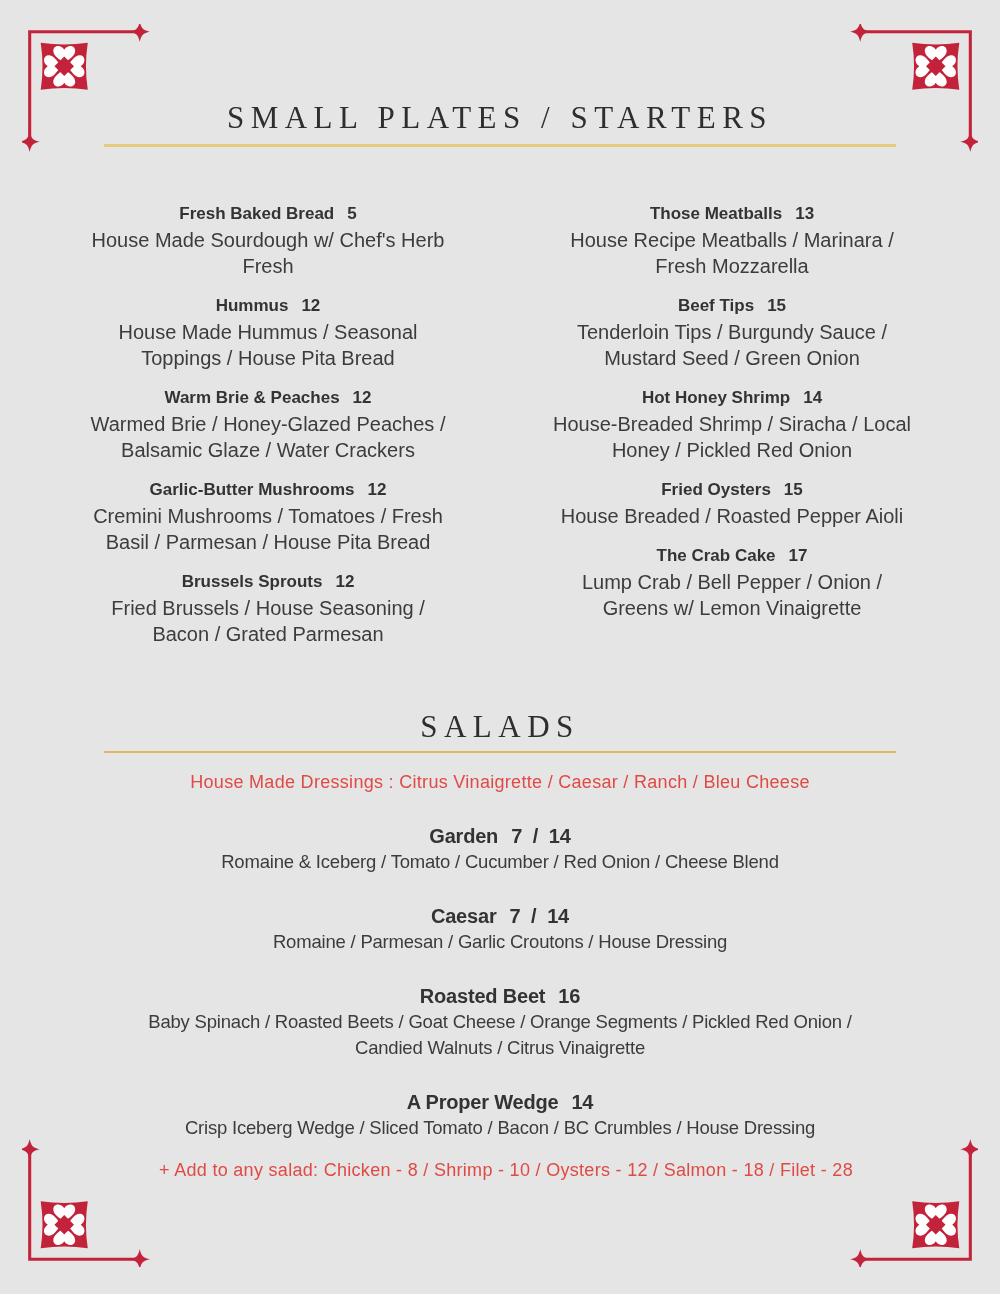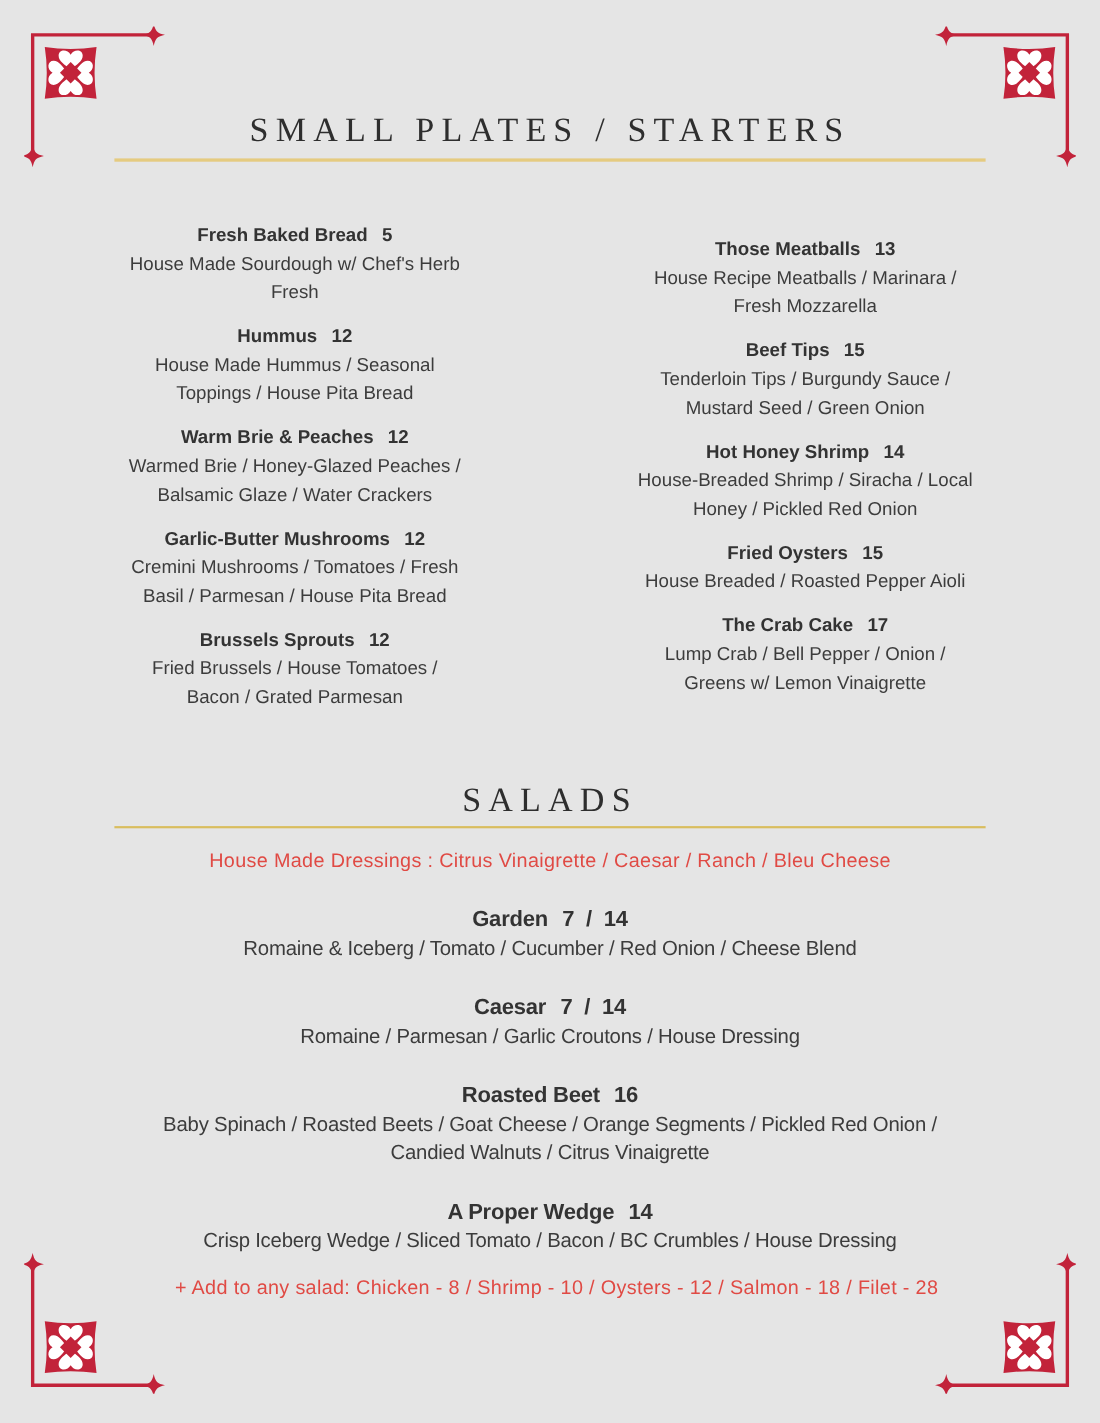--- a/index.html
+++ b/index.html
@@ -23,28 +23,28 @@
   h1.sec-title {
     margin:0; font-family:"Liberation Serif","DejaVu Serif",serif;
     font-weight:normal; font-size:31px; line-height:36px;
     letter-spacing:6.5px; color:#2e2e2e;
   }
   .starters-block { padding-top:100px; }
   .rule-thick { width:792px; height:3px; background:#e5cb80; margin:8px auto 0; }
   .rule-thin  { width:792px; height:2px; background:#d9bd5e; margin:6px auto 0; }
 
   
-  .columns { width:830px; margin:30px auto 0; display:flex; align-items:center;gap:48px; }
+  .columns { width:830px; margin:30px auto 0; display:flex; align-items:flex-start;gap:48px; }
   .col { flex:1; padding-top:24px; }
   .divider { width:2px; background:#85815f; }
 
   .item { margin:0 0 14px 0; }
   .item-title { font-weight:bold; font-size:17px; line-height:26px; color:#333333; }
   .item-title .price { margin-left:13px; white-space:pre; }
-  .line { font-size:17px; line-height:26px; color:#3c3c3c; }
+  .line { font-size:20px; line-height:26px; color:#3c3c3c; }
 
   
   .salads-block { margin-top:48px; }
   .red-note {
     margin:16px auto 0; font-size:18px; line-height:26px;
     color:#e04a44; 
     text-underline-offset:4px; letter-spacing:0.3px;
   }
   .salad-item { margin:28px auto 0; }
   .salad-item .item-title { font-size:20px; line-height:26px; letter-spacing:-0.2px; }
@@ -113,21 +113,21 @@
             <div class="line">Warmed Brie / Honey-Glazed Peaches /</div>
             <div class="line">Balsamic Glaze / Water Crackers</div>
           </div>
           <div class="item">
             <div class="item-title"><span>Garlic-Butter Mushrooms</span><span class="price">12</span></div>
             <div class="line">Cremini Mushrooms / Tomatoes / Fresh</div>
             <div class="line">Basil / Parmesan / House Pita Bread</div>
           </div>
           <div class="item">
             <div class="item-title"><span>Brussels Sprouts</span><span class="price">12</span></div>
-            <div class="line">Fried Brussels / House Tomatoes /</div>
+            <div class="line">Fried Brussels / House Seasoning /</div>
             <div class="line">Bacon / Grated Parmesan</div>
           </div>
         </div>
 
         <div class="divider"></div>
 
         <div class="col">
           <div class="item">
             <div class="item-title"><span>Those Meatballs</span><span class="price">13</span></div>
             <div class="line">House Recipe Meatballs / Marinara /</div>

